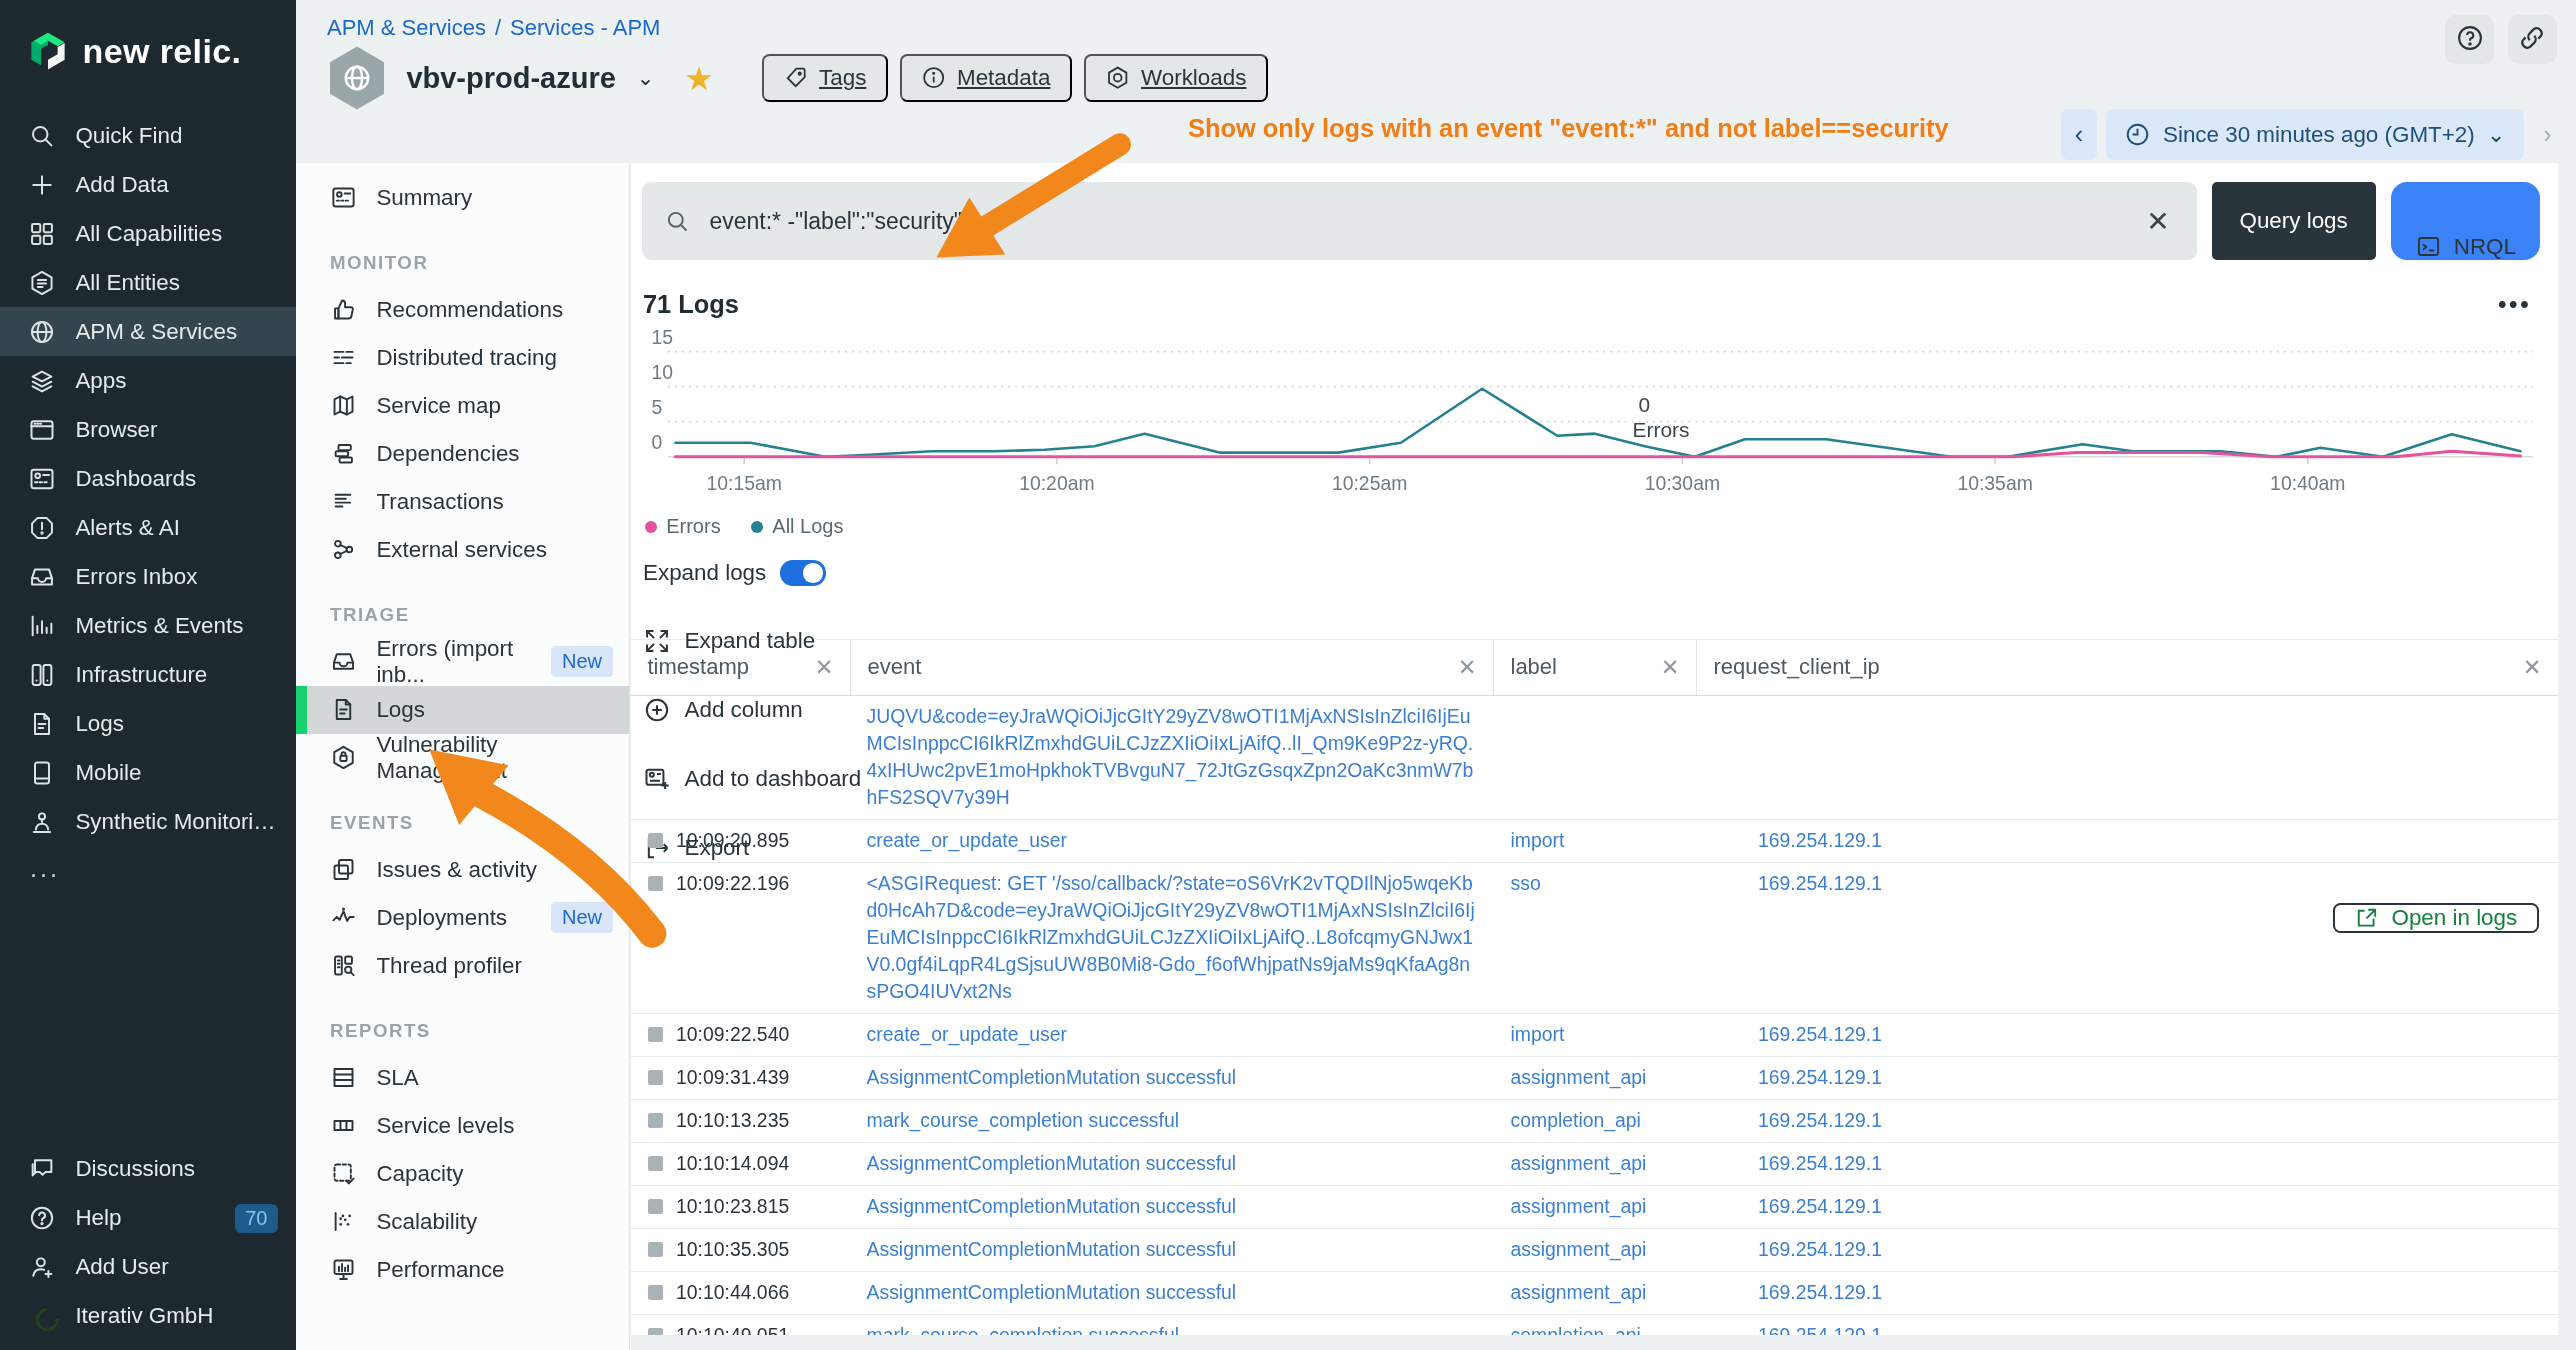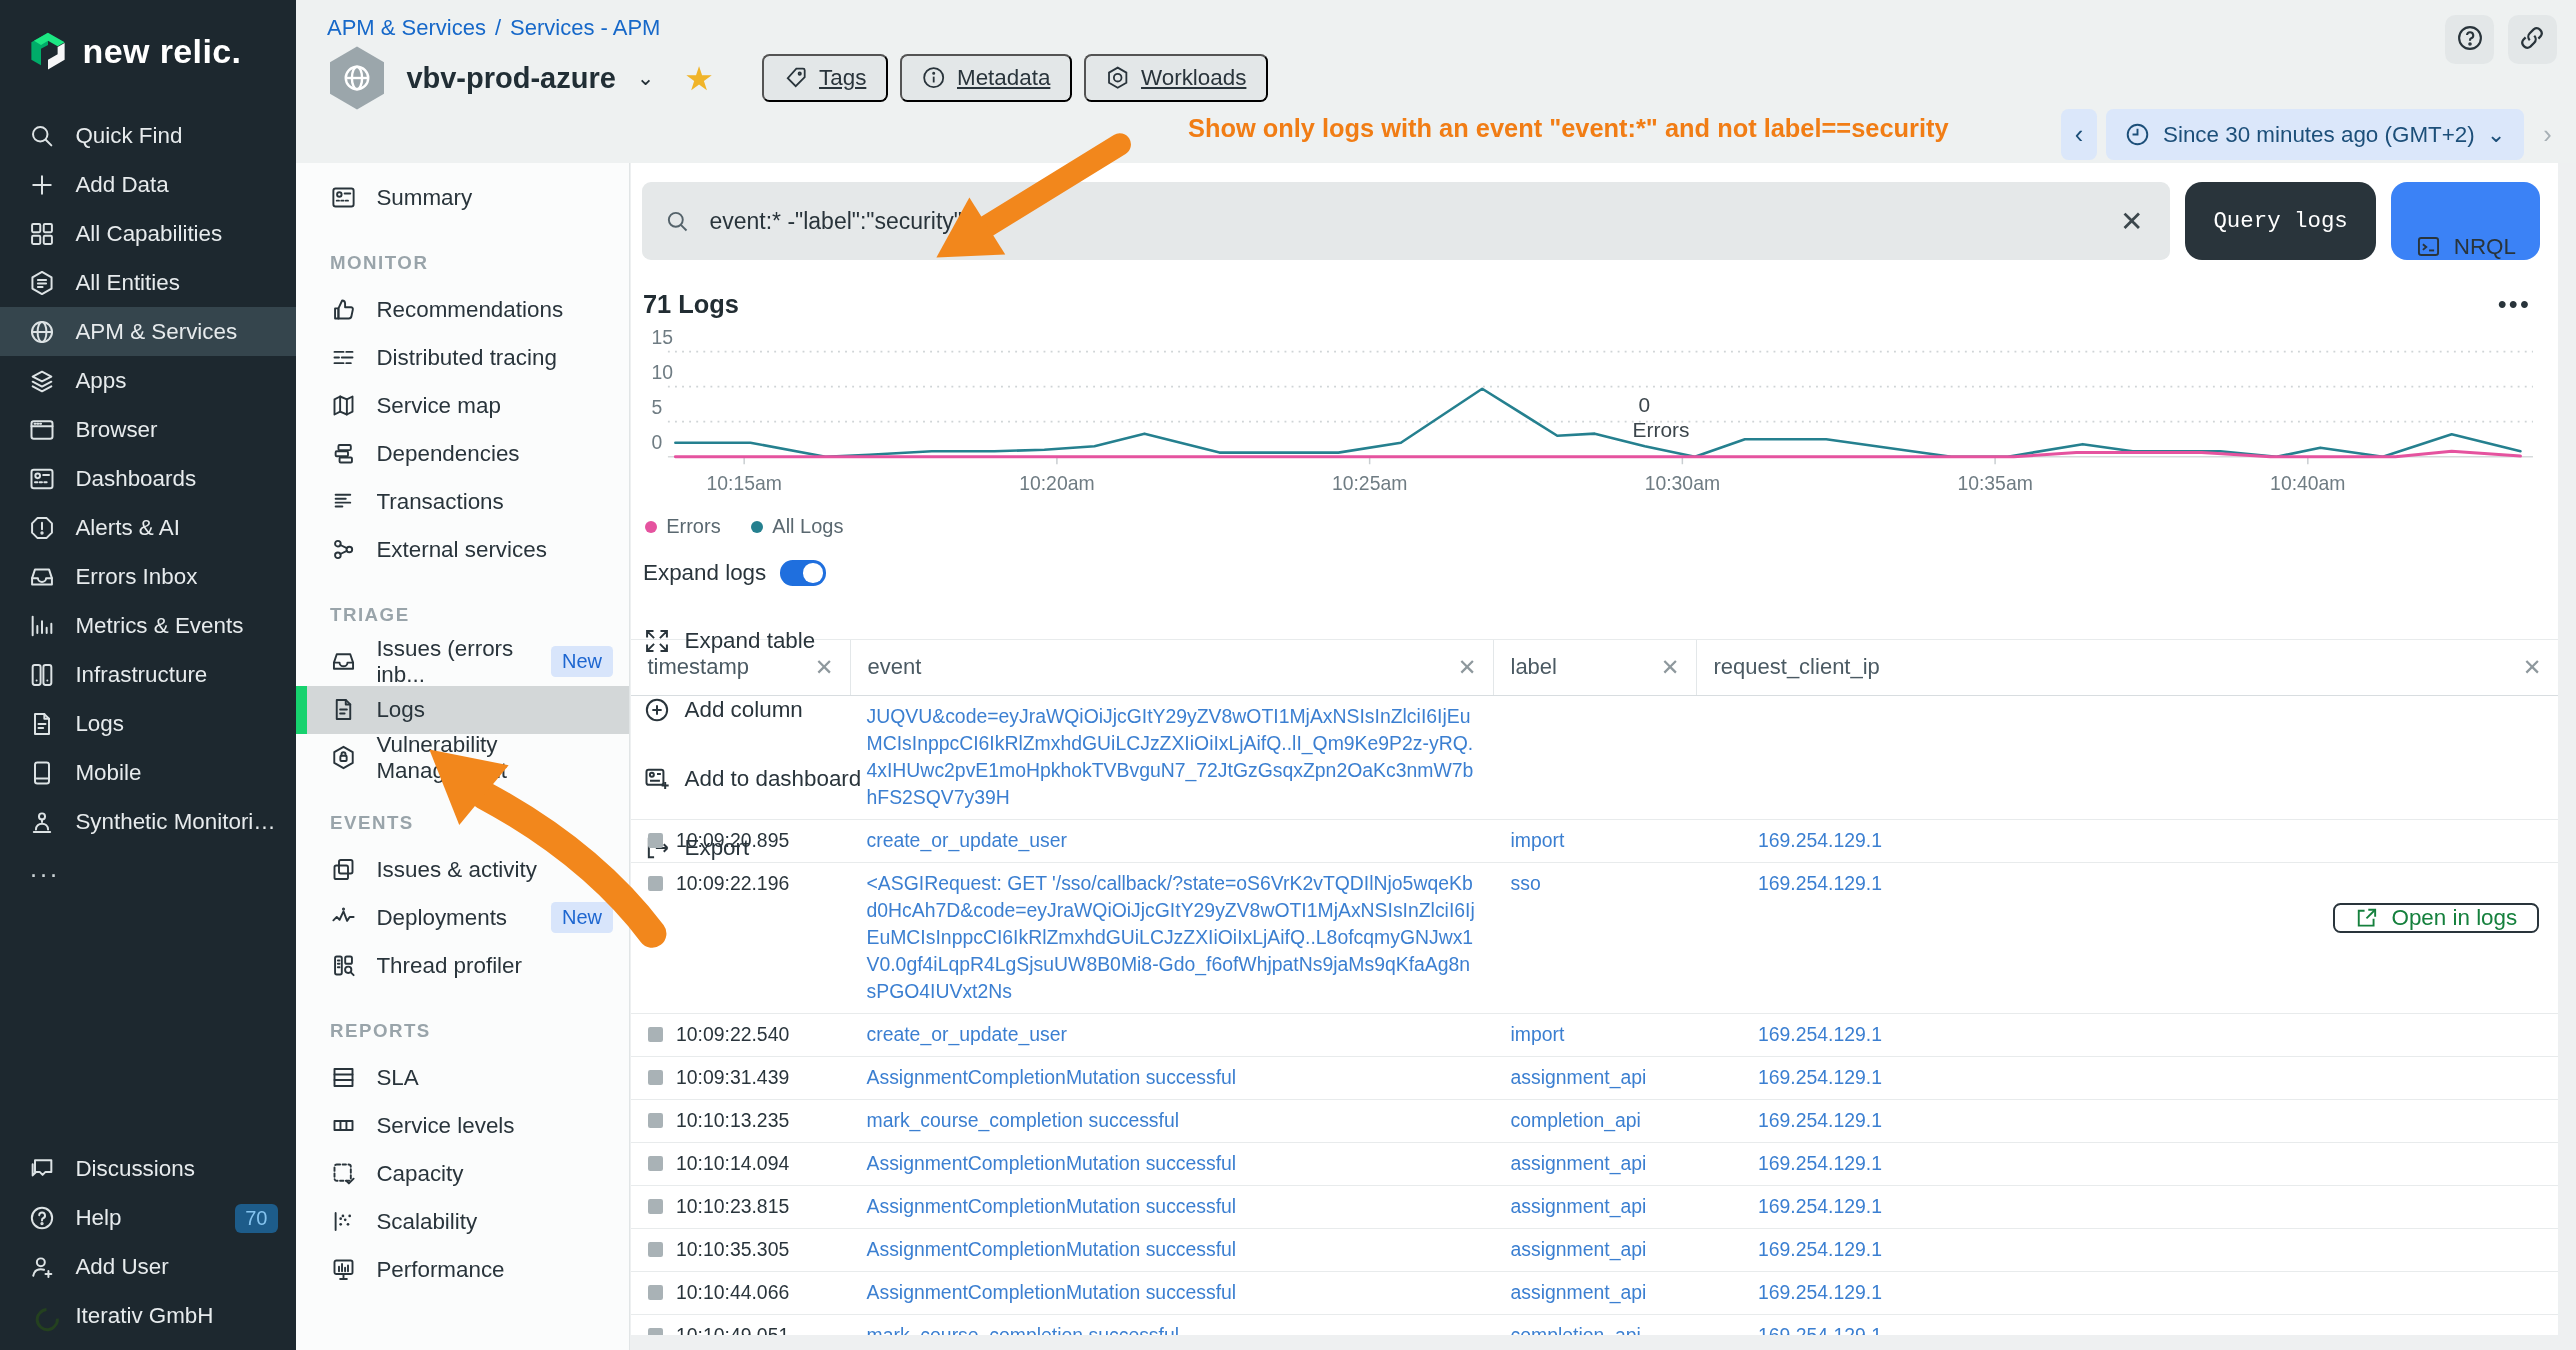--- a/index.html
+++ b/index.html
@@ -58,21 +58,21 @@
   .badge-new{margin-left:auto;background:#d8e5fb;color:#1d66d0;font-size:20px;border-radius:4.5px;padding:3.7px 10.5px;}
 
   
   .content{position:absolute;left:335px;top:0;right:18px;bottom:16.5px;background:#fff;overflow:hidden;}
   .search-row{display:flex;gap:15px;margin:19.4px 18px 0 10.5px;height:78px;}
   .search-bar{flex:1;display:flex;align-items:center;background:#e5e8e9;border-radius:9px;padding:0 22.4px;gap:16.5px;}
   .search-bar .icon{width:27px;height:27px;color:#54626a;flex:none;}
   .search-bar .icon svg{width:100%;height:100%;}
   .search-input{flex:1;border:none;background:transparent;font-size:23px;color:#29343b;outline:none;font-family:"Liberation Sans",sans-serif;}
   .clear-x{font-size:28px;color:#3c474d;cursor:pointer;padding:0 4.5px;}
-  .btn-dark{background:#29343b;color:#fff;border:none;border-radius:17px;font-size:22.4px;padding:4px 28px;display:flex;align-items:center;cursor:pointer;font-family:Liberation Mono, monospace;}
+  .btn-dark{background:#29343b;color:#fff;border:none;border-radius:5px;font-size:22.4px;padding:4px 28px;display:flex;align-items:center;cursor:pointer;font-family:Liberation Sans, sans-serif;}
   .btn-light{background:#3b82f6;color:#29343b;border:none;border-radius:16px;font-size:22.4px;padding:0 24px;display:flex;align-items:flex-end;gap:12px;cursor:pointer;font-family:"Liberation Sans",sans-serif;}
   .btn-light .icon{width:27px;height:27px;}
   .btn-light .icon svg{width:100%;height:100%;}
 
   .count-row{display:flex;align-items:center;margin:30px 27px 0 12px;}
   .count-title{font-size:25.4px;font-weight:700;color:#222d33;}
   .menu-dots{margin-left:auto;font-size:25.4px;color:#29343b;letter-spacing:2.2px;cursor:pointer;line-height:7.5px;}
 
   .chart-wrap{margin:1.5px 18px 0 12px;}
   .legend{display:flex;gap:30px;margin:0 0 0 13.5px;font-size:20px;color:#5a6870;align-items:center;height:30px;}
@@ -407,21 +407,21 @@
                 <path d="M9.2 8l5.8 2.8M9.2 16l5.8-2.8"></path>
               </svg></span>
             <span class="lbl">External services</span>
           </div>
           <div class="section-label">TRIAGE</div>
           <div class="sec-item">
             <span class="icon"><svg viewBox="0 0 24 24" fill="none" stroke="currentColor" stroke-width="1.7" stroke-linecap="round" stroke-linejoin="round">
                 <path d="M6 5.5h12l2.5 7.5v5.5h-17V13z"></path>
                 <path d="M3.5 13h5c0 1.8 1.6 3.2 3.5 3.2s3.5-1.4 3.5-3.2h5"></path>
               </svg></span>
-            <span class="lbl">Issues (errors inb...</span>
+            <span class="lbl">Errors (import inb...</span>
             <span class="badge-new">New</span>
           </div>
           <div class="sec-item active">
             <span class="icon"><svg viewBox="0 0 24 24" fill="none" stroke="currentColor" stroke-width="1.7" stroke-linecap="round" stroke-linejoin="round">
                 <path d="M6 3.5h8l4 4v13H6z"></path>
                 <path d="M14 3.5v4h4"></path>
                 <path d="M9 12h6M9 15.5h4"></path>
               </svg></span>
             <span class="lbl">Logs</span>
           </div>

